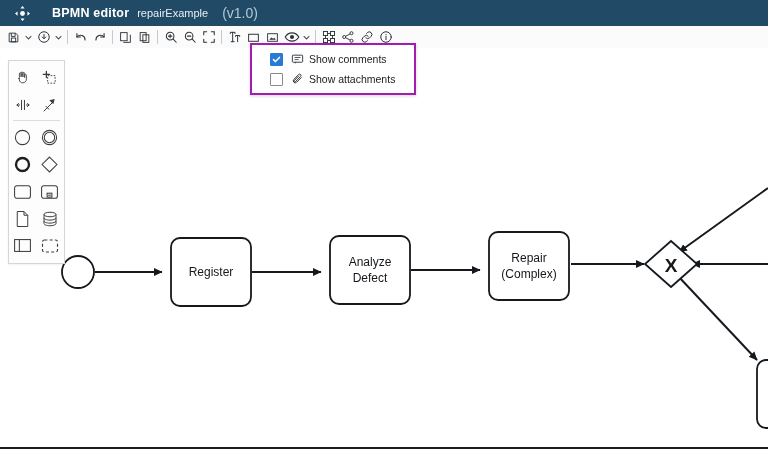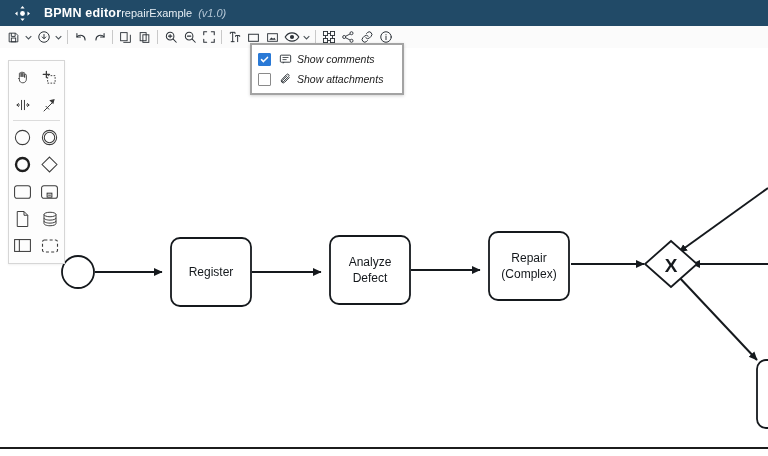--- a/index.html
+++ b/index.html
@@ -8,48 +8,48 @@
     font-family:"Liberation Sans","DejaVu Sans",sans-serif;
     background:#ffffff;
     -webkit-font-smoothing:antialiased;
   }
   .app{position:relative;width:768px;height:456px;overflow:hidden;}
 
   
   .titlebar{
     position:absolute;left:0;top:0;width:768px;height:26px;
     background:#214a67;color:#ffffff;
-    display:flex;align-items:center;gap:0;
+    display:flex;align-items:center;gap:8px;
     border-bottom:1px solid #17384f;
   }
   .logo-wrap{width:44px;display:flex;align-items:center;justify-content:center;}
   .app-title{font-size:12.5px;font-weight:bold;letter-spacing:.2px;color:#ffffff;}
   .doc-name{font-size:11px;color:#e6eef4;}
-  .doc-ver{font-size:11px;color:#b4c7d6;margin-left:6px;font-style:italic;}
+  .doc-ver{font-size:14px;color:#b4c7d6;margin-left:6px;}
 
   
   .toolbar{
     position:absolute;left:0;top:26px;width:768px;height:22px;
     background:#fbfbfb;border-bottom:1px solid #d9d9d9;
     display:flex;align-items:center;
   }
   .tb-item{height:22px;display:flex;align-items:center;justify-content:center;
     color:#2c3238;cursor:default;}
   .tb-btn{width:19px;}
   .tb-caret{width:11px;color:#4a5156;}
   .tb-sep{width:1px;height:14px;background:#c9c9c9;margin:0 3px;}
   .tb-pad{width:4px;}
   svg{display:block;}
 
   
   .dropdown{
     position:absolute;left:250px;top:43px;width:150px;
-    background:#ffffff;border:2px solid #a3a3a3;
+    background:#ffffff;border:2px solid #a21caf;
     box-shadow:0 1px 3px rgba(0,0,0,.18);
-    padding:4px 0 4px 0;z-index:40;font-style:italic;
+    padding:4px 0 4px 12px;z-index:40;
   }
   .dd-row{display:flex;align-items:center;height:20px;padding:0 6px;}
   .dd-check{
     width:11px;height:11px;border:1px solid #8a8a8a;background:#fff;
     border-radius:1px;flex:none;display:flex;align-items:center;justify-content:center;
   }
   .dd-check.on{background:#2979d6;border-color:#2979d6;}
   .dd-ic{width:20px;display:flex;align-items:center;justify-content:center;flex:none;
     color:#2c3238;margin-left:4px;}
   .dd-label{font-size:10.5px;color:#1b1b1b;margin-left:2px;white-space:nowrap;}

